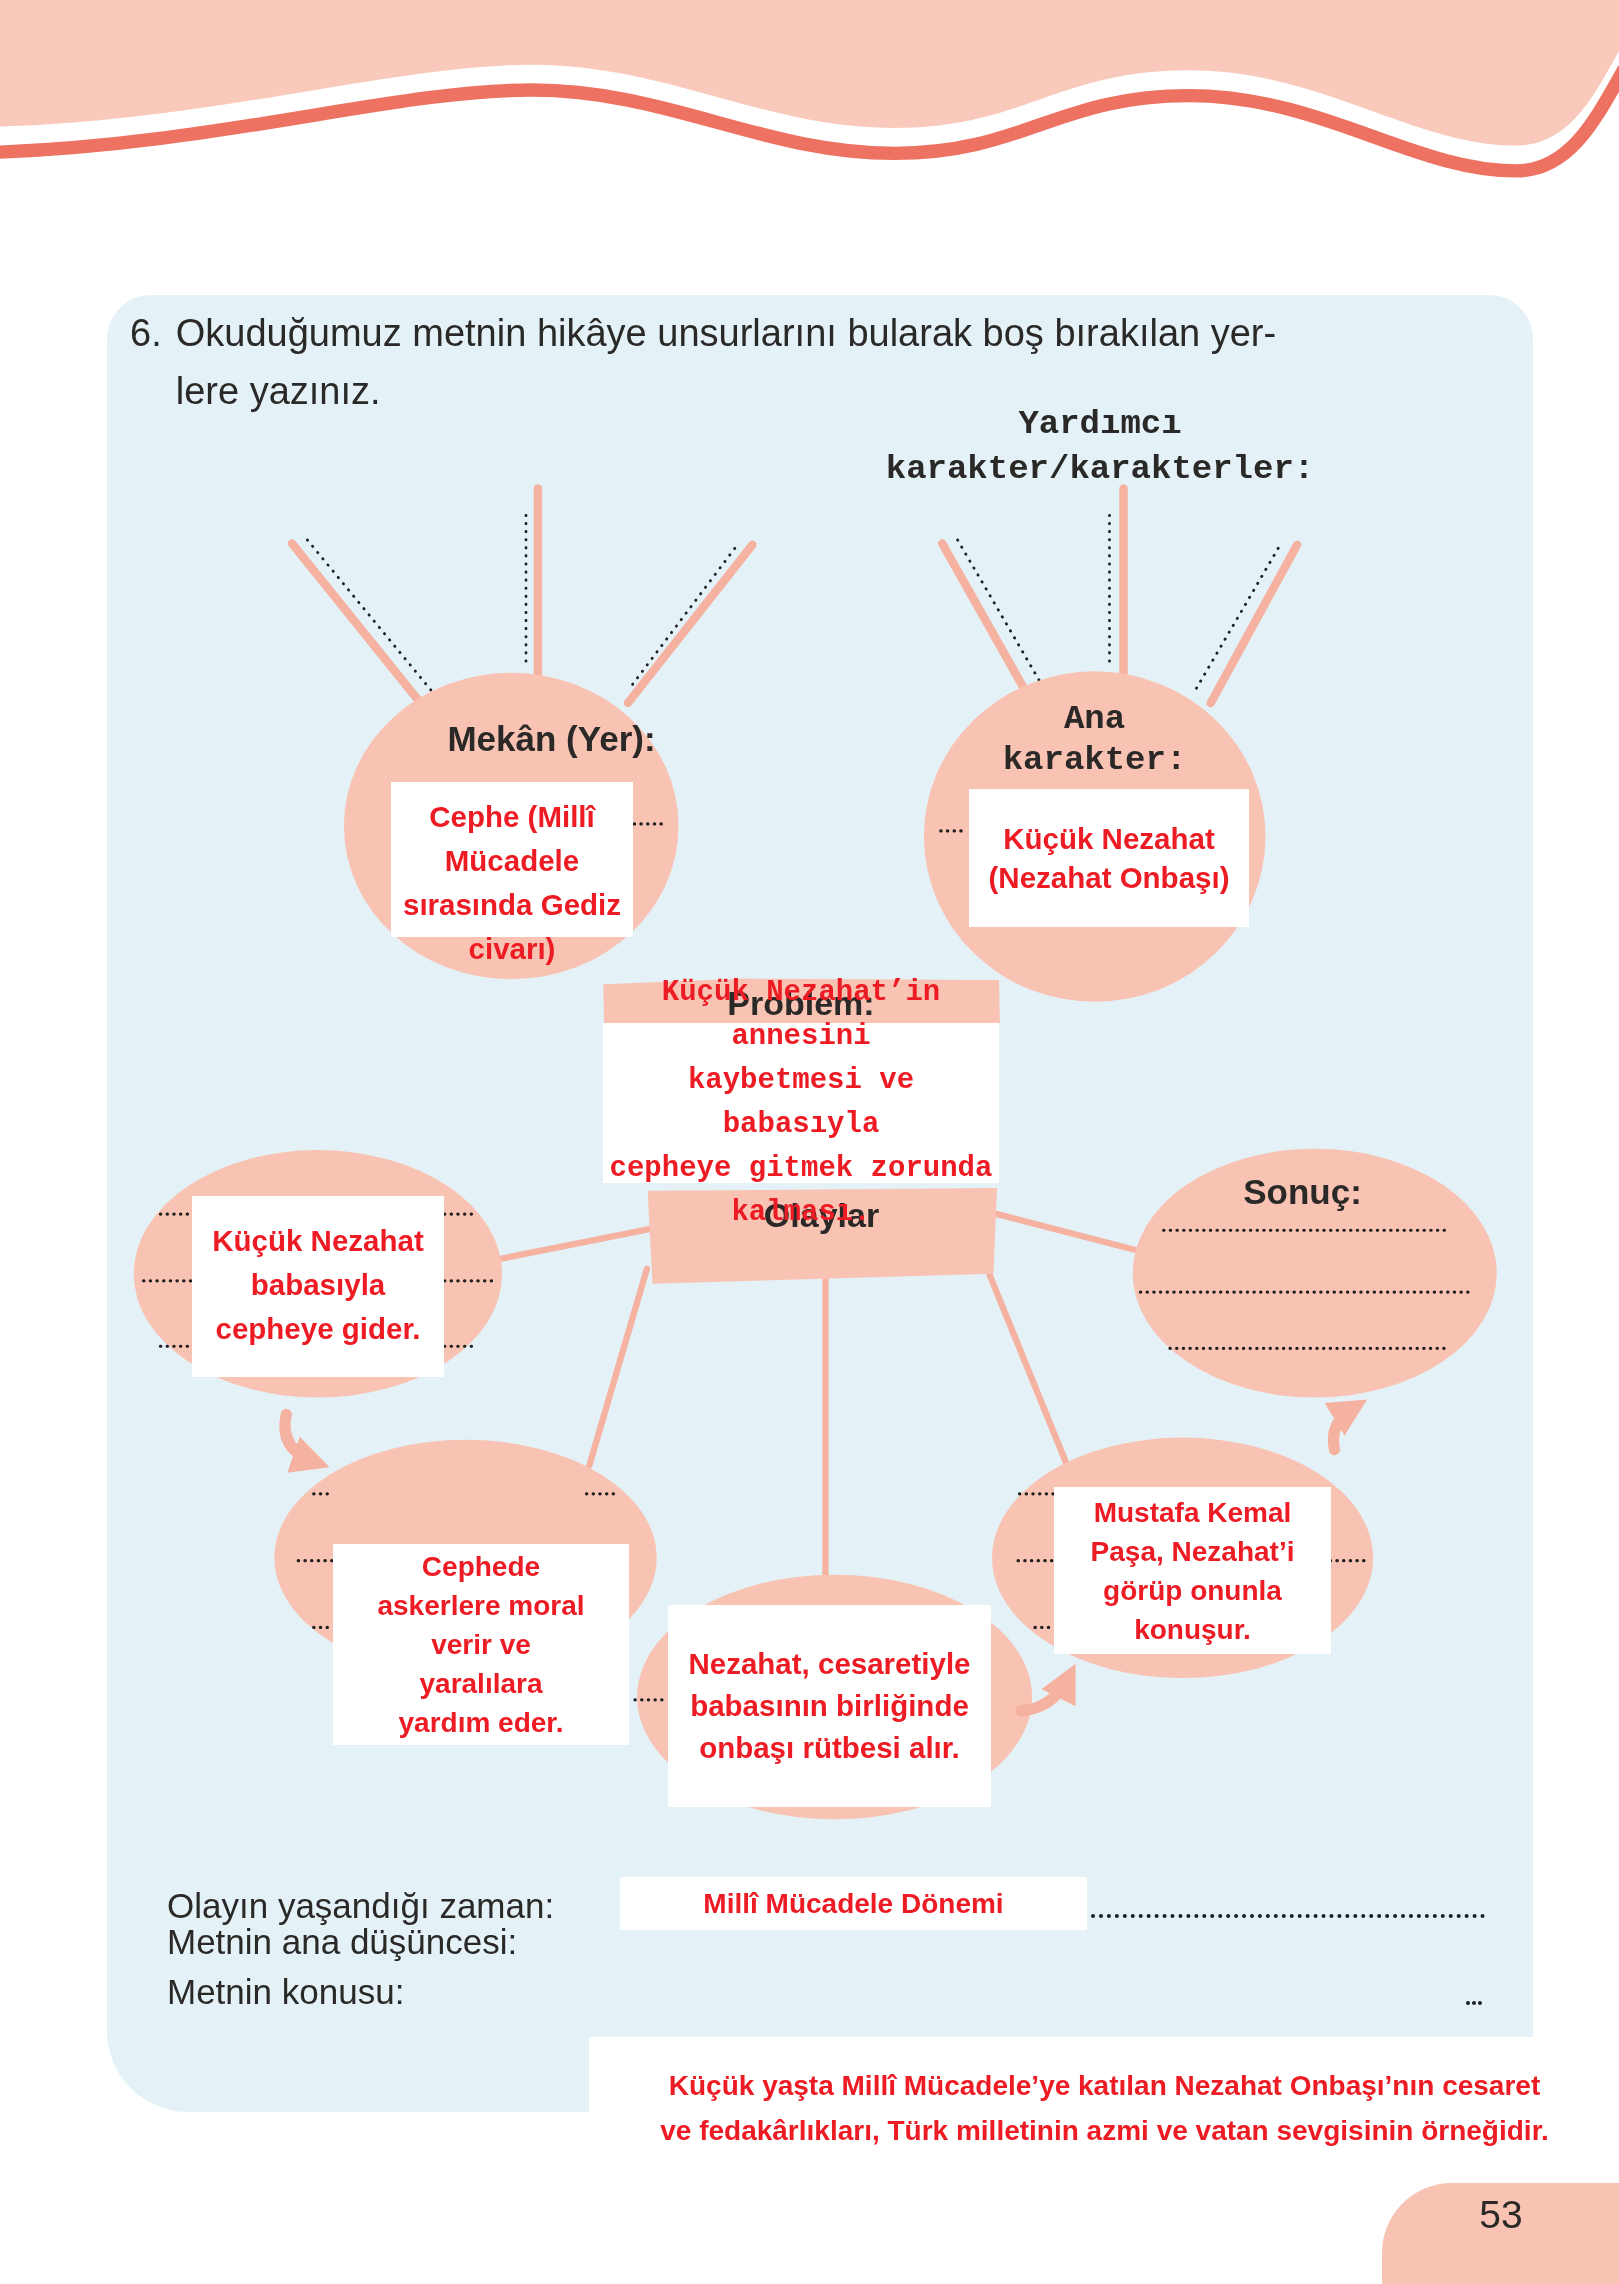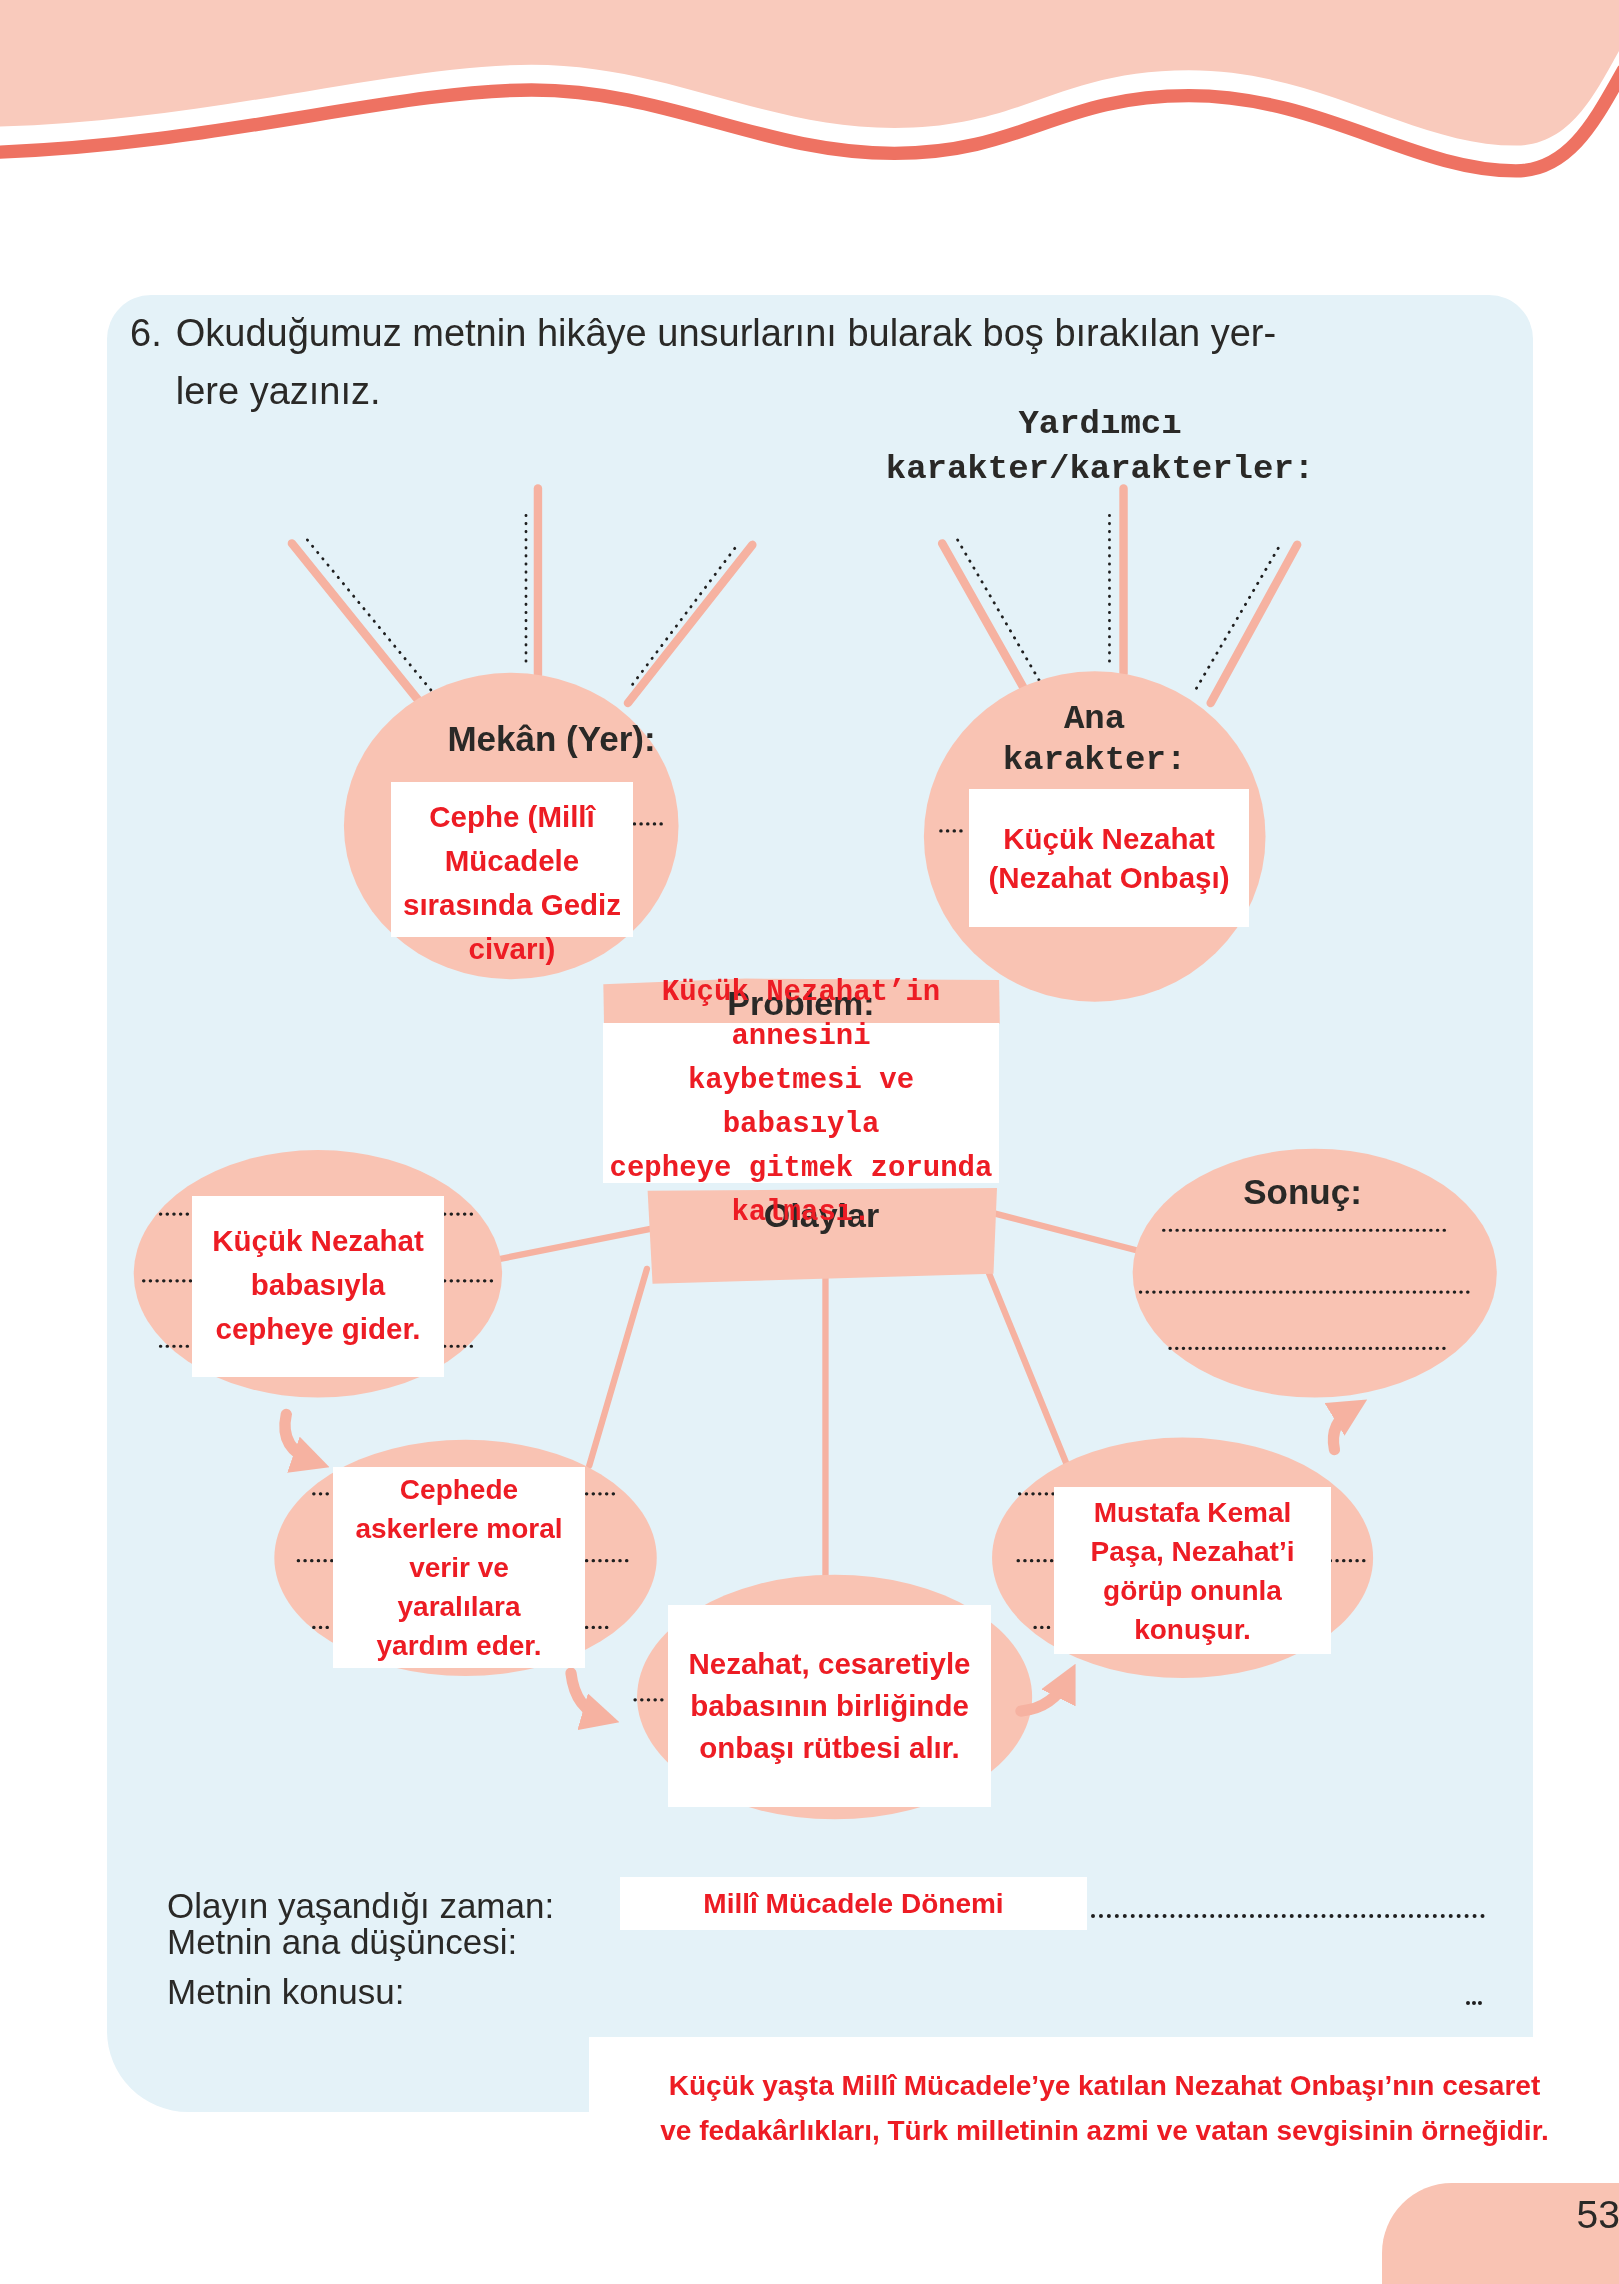--- a/index.html
+++ b/index.html
@@ -32,21 +32,21 @@
   .dlabel{color:var(--ink);font-weight:600;text-align:center;z-index:2;line-height:1.18;}
   .preline{white-space:pre-line;font-family:Liberation Mono, monospace;}
   
   .answer-box{background:#fff;color:var(--answer-red);font-weight:700;text-align:center;
               z-index:2;white-space:pre-line;}
   .fcenter{display:flex;align-items:center;justify-content:center;}
   
   .flabel{color:var(--ink);font-size:35px;z-index:2;}
   .dotline{border-bottom:4.2px dotted #1f1f1f;z-index:2;}
   .corner{right:0;bottom:0;width:238px;height:101px;background:var(--shape-salmon);
-          border-top-left-radius:70px;z-index:3;display:flex;justify-content:flex-end;
+          border-top-left-radius:70px;z-index:3;display:flex;justify-content:center;
           align-items:flex-start;padding-top:9.8px;font-size:39px;color:var(--ink);box-sizing:border-box;}
 </style>
 </head>
 <body>
 
 <div id="page">
 
   <svg class="abs" style="left:0;top:0;z-index:0" width="1620" height="211" viewBox="0 0 2304 300">
     <path fill="var(--header-pink)" d="M0,0 H2304 V70 C2270,130 2235,207 2156,207 C2010,207 1880,100 1691,100 C1505,100 1455,182 1272,182 C1085,182 950,92 756,92 C560,92 300,172 0,180 Z"></path>
     <path fill="none" stroke="var(--header-stripe-red)" stroke-width="19" transform="translate(0,36)" d="M-20,181 C300,172 560,92 756,92 C950,92 1085,182 1272,182 C1455,182 1505,100 1691,100 C1880,100 2010,207 2156,207 C2235,207 2272,128 2310,62"></path>
@@ -153,21 +153,21 @@
 civarı)</div>
   <div class="abs answer-box fcenter" style="left:969px;top:789px;width:280px;height:138px;font-size:29.5px;line-height:39px;">Küçük Nezahat
 (Nezahat Onbaşı)</div>
   <div class="abs answer-box fcenter" style="left:603px;top:1023px;width:396px;height:160px;font-size:29px;line-height:44px;font-family:Liberation Mono, monospace;">Küçük Nezahat’in annesini
 kaybetmesi ve babasıyla
 cepheye gitmek zorunda
 kalması.</div>
   <div class="abs answer-box" style="left:192px;top:1196px;width:252px;height:181px;font-size:29.5px;line-height:44px;padding-top:22.5px;box-sizing:border-box;">Küçük Nezahat
 babasıyla
 cepheye gider.</div>
-  <div class="abs answer-box fcenter" style="left:333px;top:1467px;width:252px;height:201px;font-size:28px;line-height:39px;text-align:center;">Cephede
+  <div class="abs answer-box fcenter" style="left:333px;top:1544px;width:296px;height:201px;font-size:28px;line-height:39px;text-align:center;">Cephede
 askerlere moral
 verir ve
 yaralılara
 yardım eder.</div>
   <div class="abs answer-box fcenter" style="left:668px;top:1605px;width:323px;height:202px;font-size:29.5px;line-height:42px;">Nezahat, cesaretiyle
 babasının birliğinde
 onbaşı rütbesi alır.</div>
   <div class="abs answer-box fcenter" style="left:1054px;top:1487px;width:277px;height:167px;font-size:28px;line-height:39px;">Mustafa Kemal
 Paşa, Nezahat’i
 görüp onunla

